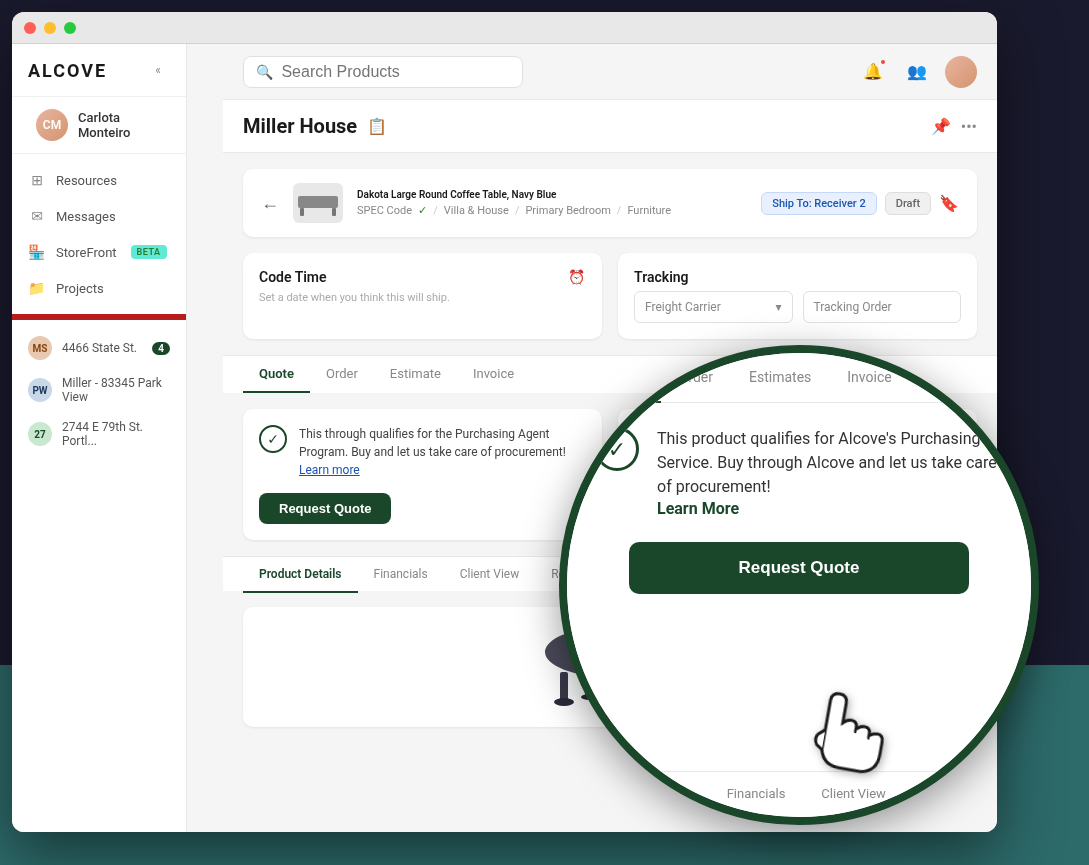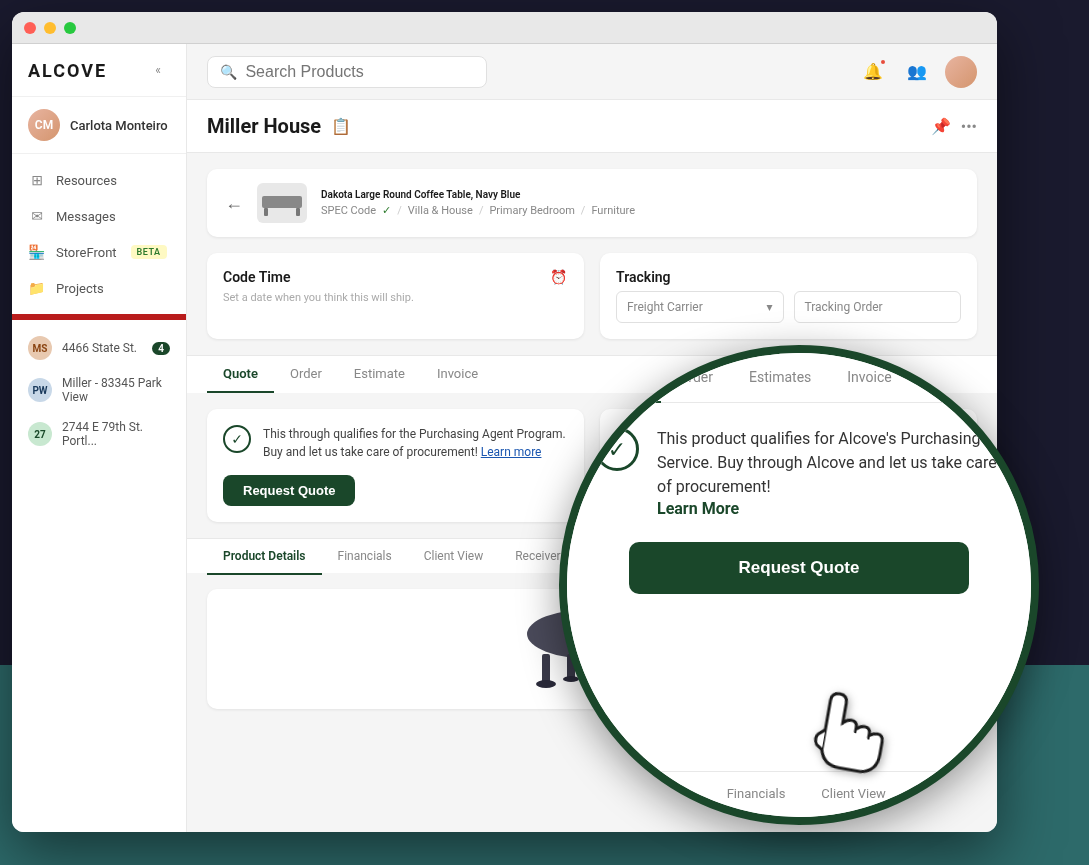--- a/index.html
+++ b/index.html
@@ -37,20 +37,21 @@
     }
     .dot { width: 12px; height: 12px; border-radius: 50%; }
     .dot-red { background: #ff5f56; }
     .dot-yellow { background: #ffbd2e; }
     .dot-green { background: #27c93f; }
 
     
     .app-body {
       display: flex;
       height: calc(100% - 32px);
+      gap: 36px;
     }
 
     
     .sidebar {
       width: 175px;
       background: #fff;
       border-right: 1px solid #e8e8e8;
       display: flex;
       flex-direction: column;
       padding: 0;
@@ -97,20 +98,21 @@
       border-radius: 50%;
       background: linear-gradient(135deg, #e8b4a0, #d4956e);
       display: flex;
       align-items: center;
       justify-content: center;
       font-size: 12px;
       color: #fff;
       font-weight: 600;
       overflow: hidden;
       flex-shrink: 0;
+      margin-left: 8px;
     }
 
     .user-name {
       font-size: 13px;
       font-weight: 500;
       color: #333;
     }
 
     .nav-items {
       padding: 8px 0;
@@ -130,21 +132,21 @@
       width: 18px;
       height: 18px;
       display: flex;
       align-items: center;
       justify-content: center;
       color: #888;
       font-size: 14px;
     }
 
     .beta-badge {
-      background: #fef9c3;
+      background: #5eead4;
       color: #2d7a2d;
       font-size: 9px;
       padding: 2px 6px;
       border-radius: 4px;
       font-weight: 600;
       letter-spacing: 0.5px;
       margin-left: 4px;
     }
 
     .projects-section {
@@ -813,20 +815,25 @@
                 <span>SPEC Code</span>
                 <span style="color:#2d7a2d;">✓</span>
                 <span class="breadcrumb-sep">/</span>
                 <span>Villa &amp; House</span>
                 <span class="breadcrumb-sep">/</span>
                 <span>Primary Bedroom</span>
                 <span class="breadcrumb-sep">/</span>
                 <span>Furniture</span>
               </div>
             </div>
+            <div class="product-tags">
+              <span class="tag tag-receiver">Ship To: Receiver 2</span>
+              <span class="tag tag-draft">Draft</span>
+              <span class="bookmark-icon">🔖</span>
+            </div>
           </div>
         </div>
 
         <div class="two-col">
 
           <div class="card">
             <div class="card-title">
               <span>Code Time</span>
               <span class="lead-time-icon">⏰</span>
             </div>

